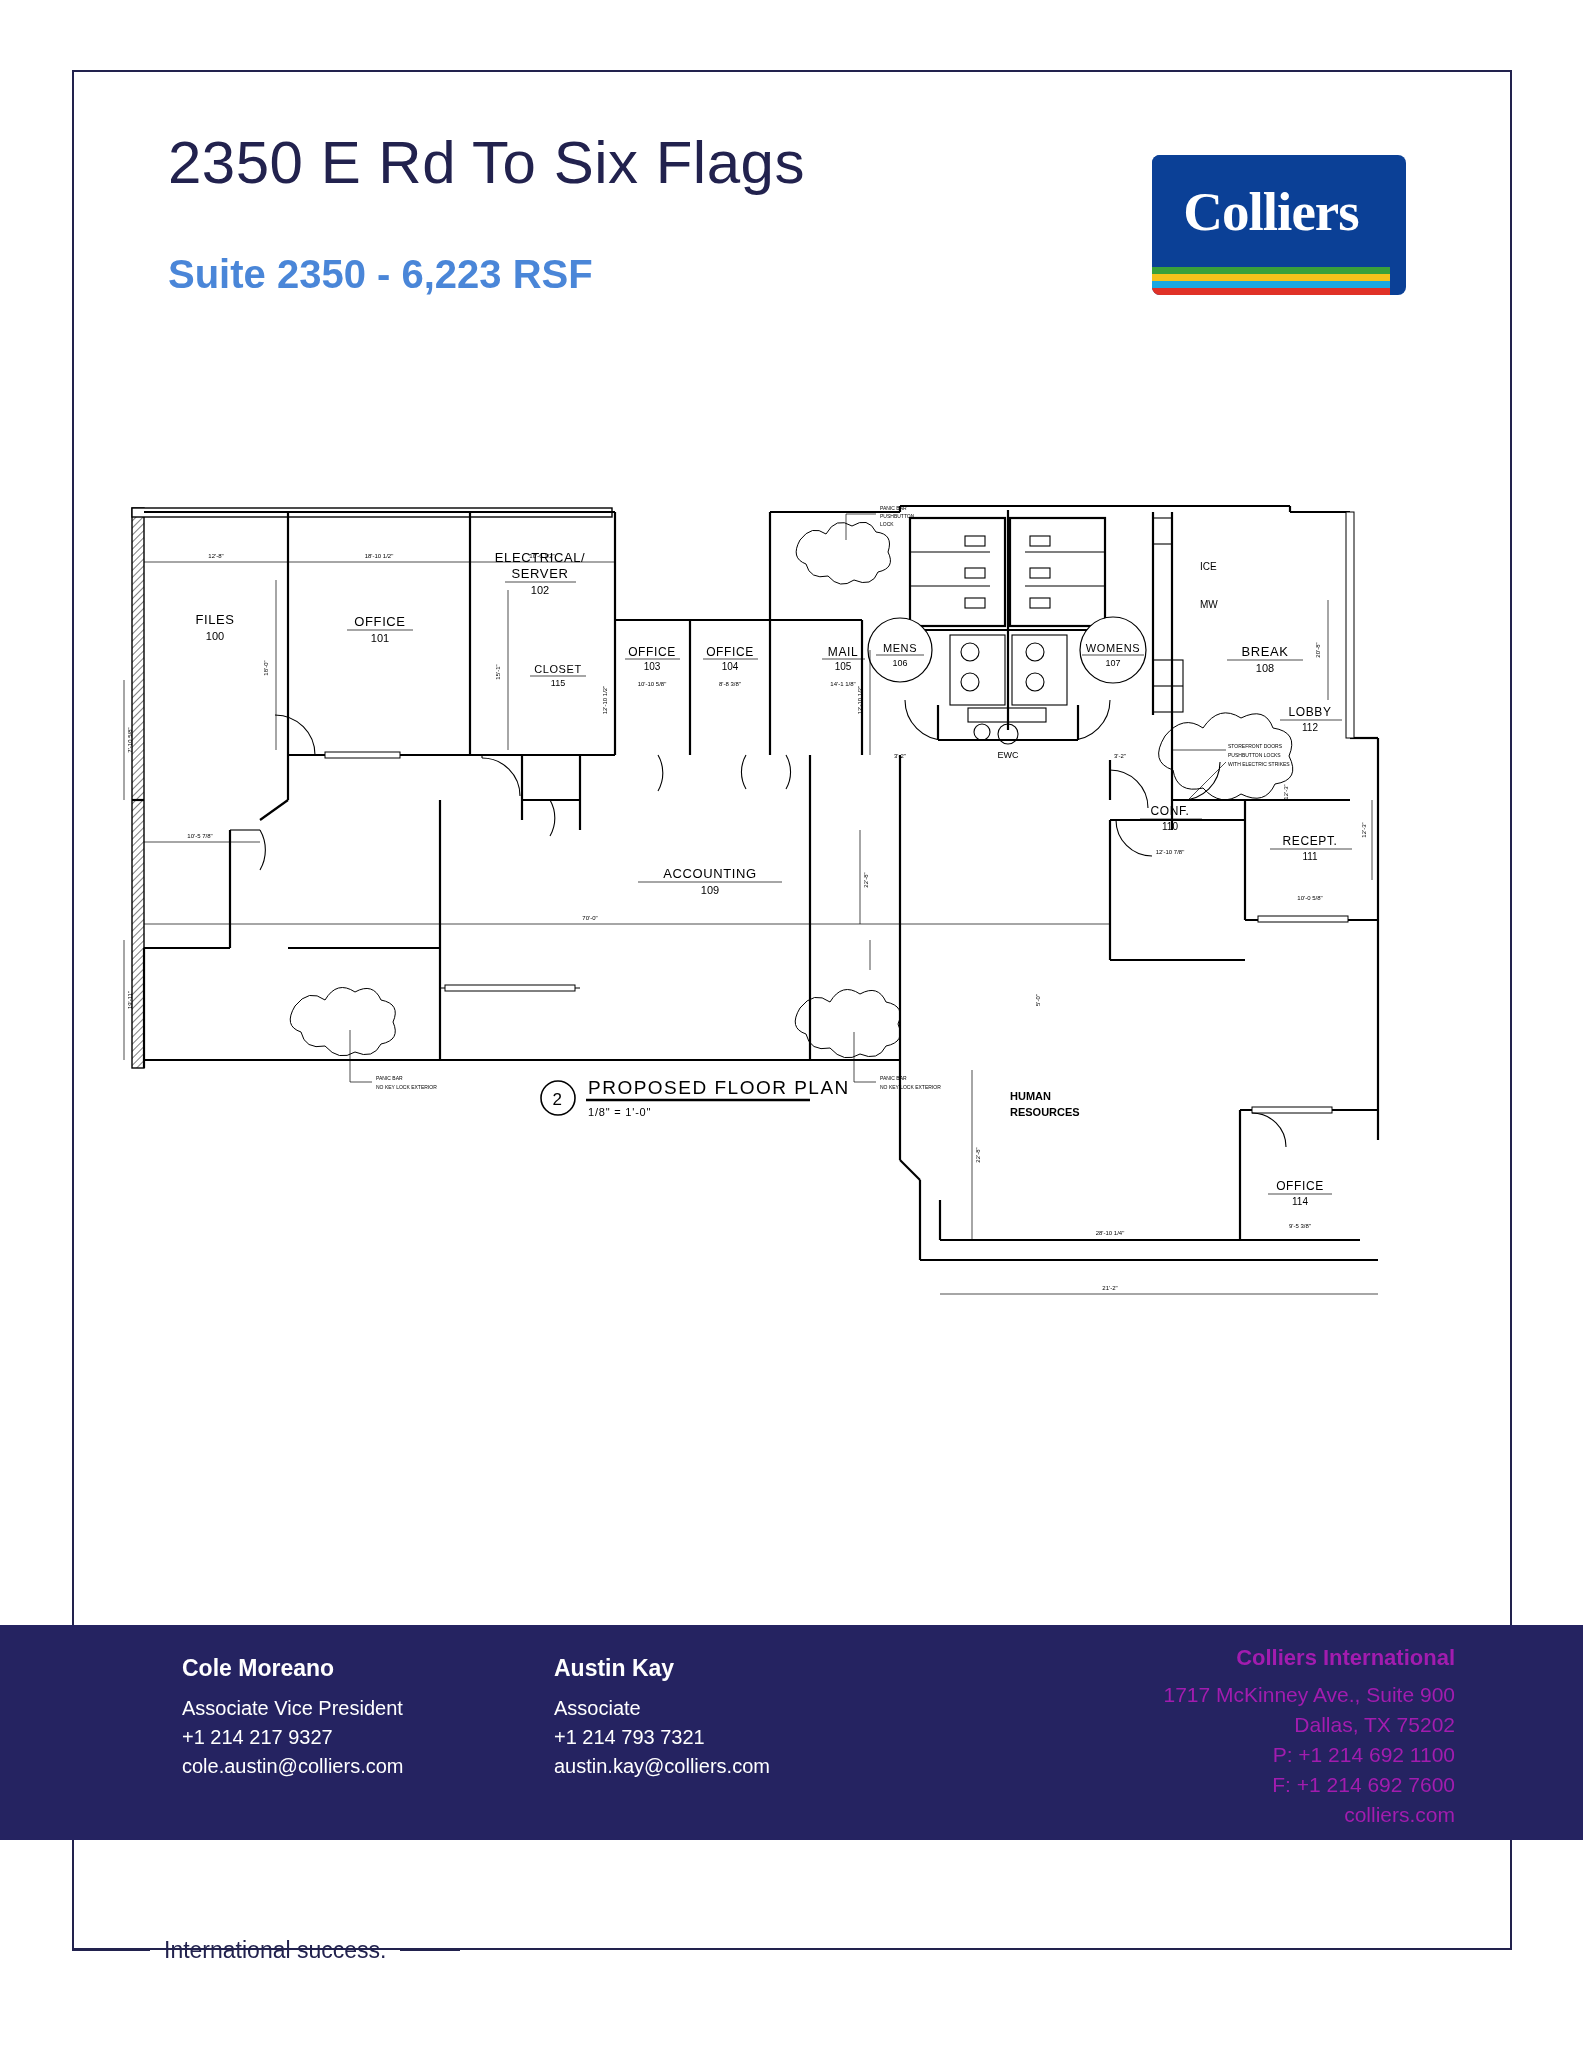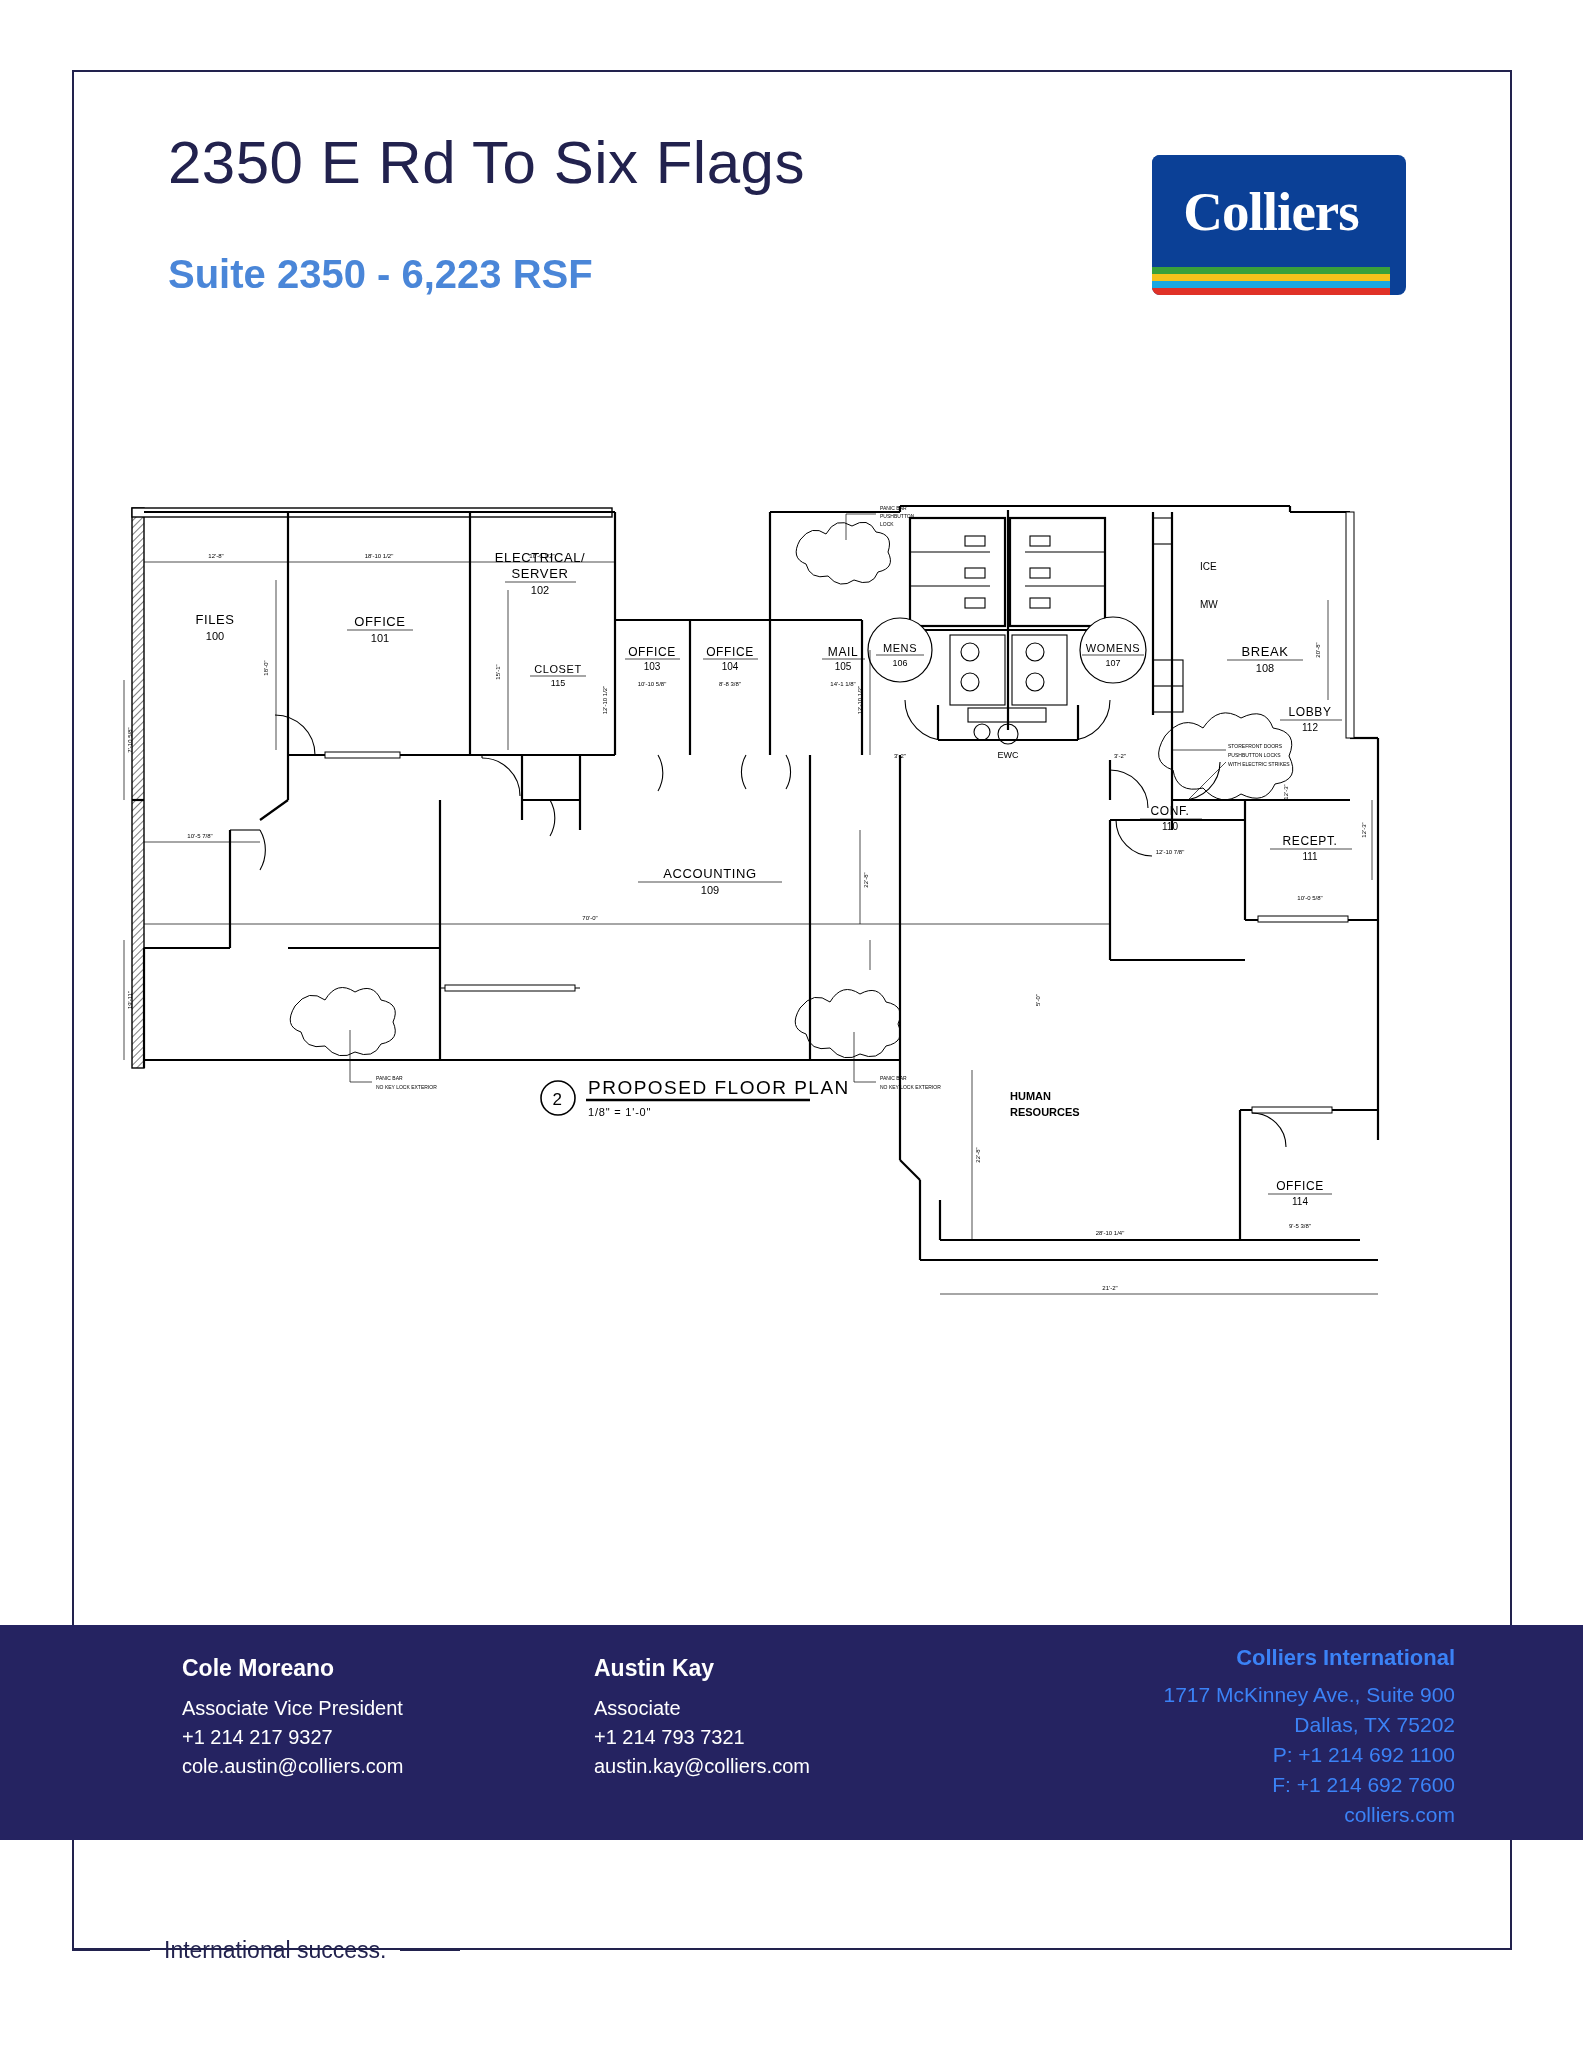--- a/index.html
+++ b/index.html
@@ -44,23 +44,23 @@
   #plan svg{display:block;}
   
   #footer{
     position:absolute;left:0;top:1625px;width:1583px;height:215px;
     background:#252361;
   }
   .contact{position:absolute;color:#ffffff;}
   .contact .name{font-size:23px;font-weight:bold;margin-bottom:12px;}
   .contact .line{font-size:20px;line-height:29px;font-weight:300;}
   #contact-1{left:182px;top:1655px;}
-  #contact-2{left:594px;top:1655px;}
+  #contact-2{left:554px;top:1655px;}
   #company{
-    position:absolute;right:128px;top:1645px;text-align:right;color:#3b82f6;margin-left:20px;
+    position:absolute;right:128px;top:1645px;text-align:right;color:#a21caf;margin-left:20px;
   }
   #company .name{font-size:22px;font-weight:bold;margin-bottom:9px;}
   #company .line{font-size:21px;line-height:30px;font-weight:300;}
   
   #tagline-wrap{
     position:absolute;left:72px;top:1930px;width:500px;height:40px;
     display:flex;align-items:center;
   }
   #tagline-wrap .rule{height:2px;background:#22224e;}
   #tagline-wrap .rule.left{width:78px;}

